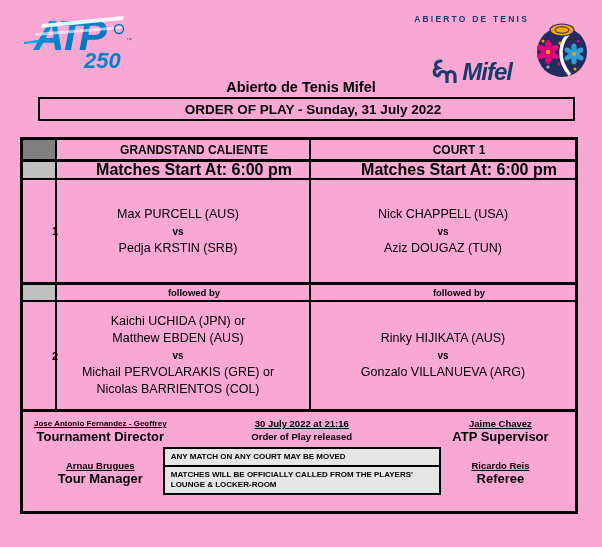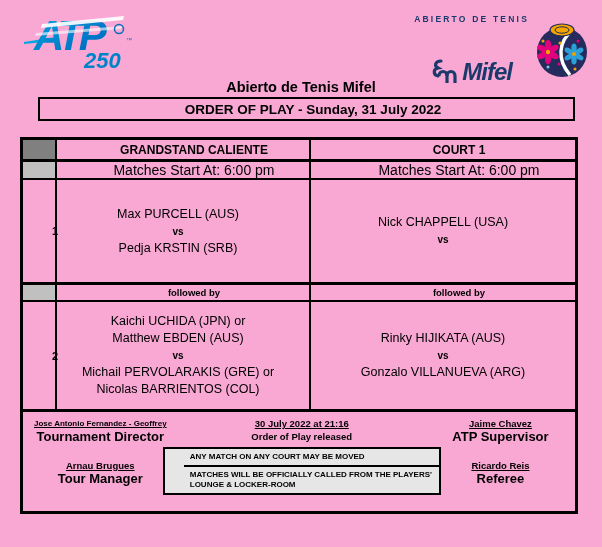--- a/index.html
+++ b/index.html
@@ -38,40 +38,40 @@
     grid-template-rows: 22px 18px 105px 17px 110px 1fr;
   }
   .cell { display: flex; align-items: center; justify-content: center; text-align: center; padding-left: 32px; }
   .colhead { border-right: 2px solid #000; }
   .b-r { border-right: 2px solid #000; }
   .b-b2 { border-bottom: 2px solid #000; }
   .b-b3 { border-bottom: 3px solid #000; }
   .gray-dark { background: #808080; }
   .gray-light { background: #c0c0c0; }
   .court-name { font-size: 12px; font-weight: bold; }
-  .start-time { font-size: 14px; font-weight: normal; }
+  .start-time { font-size: 16px; font-weight: bold; }
   .row-num { font-size: 11px; font-weight: bold; }
   .match-cell { flex-direction: column; padding: 4px 8px; }
   .player { font-size: 12.5px; line-height: 17px; white-space: pre-line; }
   .vs { font-size: 10px; font-weight: bold; margin: 3px 0; }
   .followed { font-size: 9.5px; font-weight: bold; }
 
   
   .foot { grid-column: 1 / -1; display: flex; padding-top: 5px; }
   .foot-col { display: flex; flex-direction: column; align-items: center; text-align: left; }
   .foot-left { width: 28%; }
   .foot-center { width: 45%; }
   .foot-right { width: 27%; }
   .official-name { font-size: 8px; font-weight: bold; text-decoration: underline; line-height: 13px; }
   .official-name.lg { font-size: 9.5px; }
   .official-role { font-size: 13px; font-weight: bold; line-height: 14px; }
   .release-date { font-size: 9.5px; font-weight: bold; text-decoration: underline; line-height: 13px; }
   .release-label { font-size: 9.5px; font-weight: bold; line-height: 14px; }
   .gap-md { margin-top: 15px; }
-  .notice-box { border: 2px solid #000; background: #e6e6e6; margin-top: 3px; width: 278px; padding-left: 19px; }
+  .notice-box { border: 2px solid #000; background: #e6e6e6; margin-top: 3px; width: 278px; }
   .notice-line { font-size: 8px; font-weight: bold; padding: 3px 6px; line-height: 10px; }
   .notice-line + .notice-line { border-top: 2px solid #000; }
 </style>
 </head>
 <body>
 
 <div class="page">
 
   <div class="atp-logo">
     <svg width="120" height="66" viewBox="0 0 120 66">
@@ -152,20 +152,21 @@
 
     <div class="cell colhead b-b3 row-num">1</div>
     <div class="cell b-r b-b3 match-cell">
       <div class="player">Max PURCELL (AUS)</div>
       <div class="vs">vs</div>
       <div class="player">Pedja KRSTIN (SRB)</div>
     </div>
     <div class="cell b-b3 match-cell">
       <div class="player">Nick CHAPPELL (USA)</div>
       <div class="vs">vs</div>
+      <div class="player">Aziz DOUGAZ (TUN)</div>
     </div>
 
     <div class="cell colhead b-b2 gray-light"></div>
     <div class="cell b-r b-b2 followed">followed by</div>
     <div class="cell b-b2 followed">followed by</div>
 
     <div class="cell colhead b-b3 row-num">2</div>
     <div class="cell b-r b-b3 match-cell">
       <div class="player">Kaichi UCHIDA (JPN) or
 Matthew EBDEN (AUS)</div>

